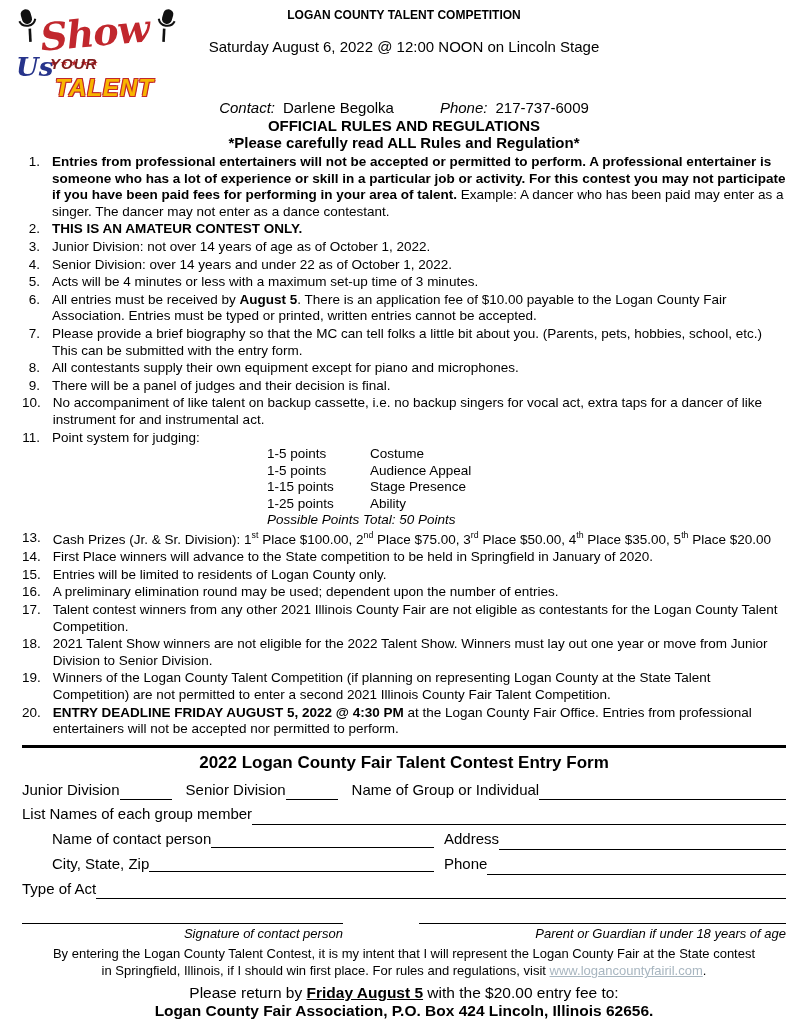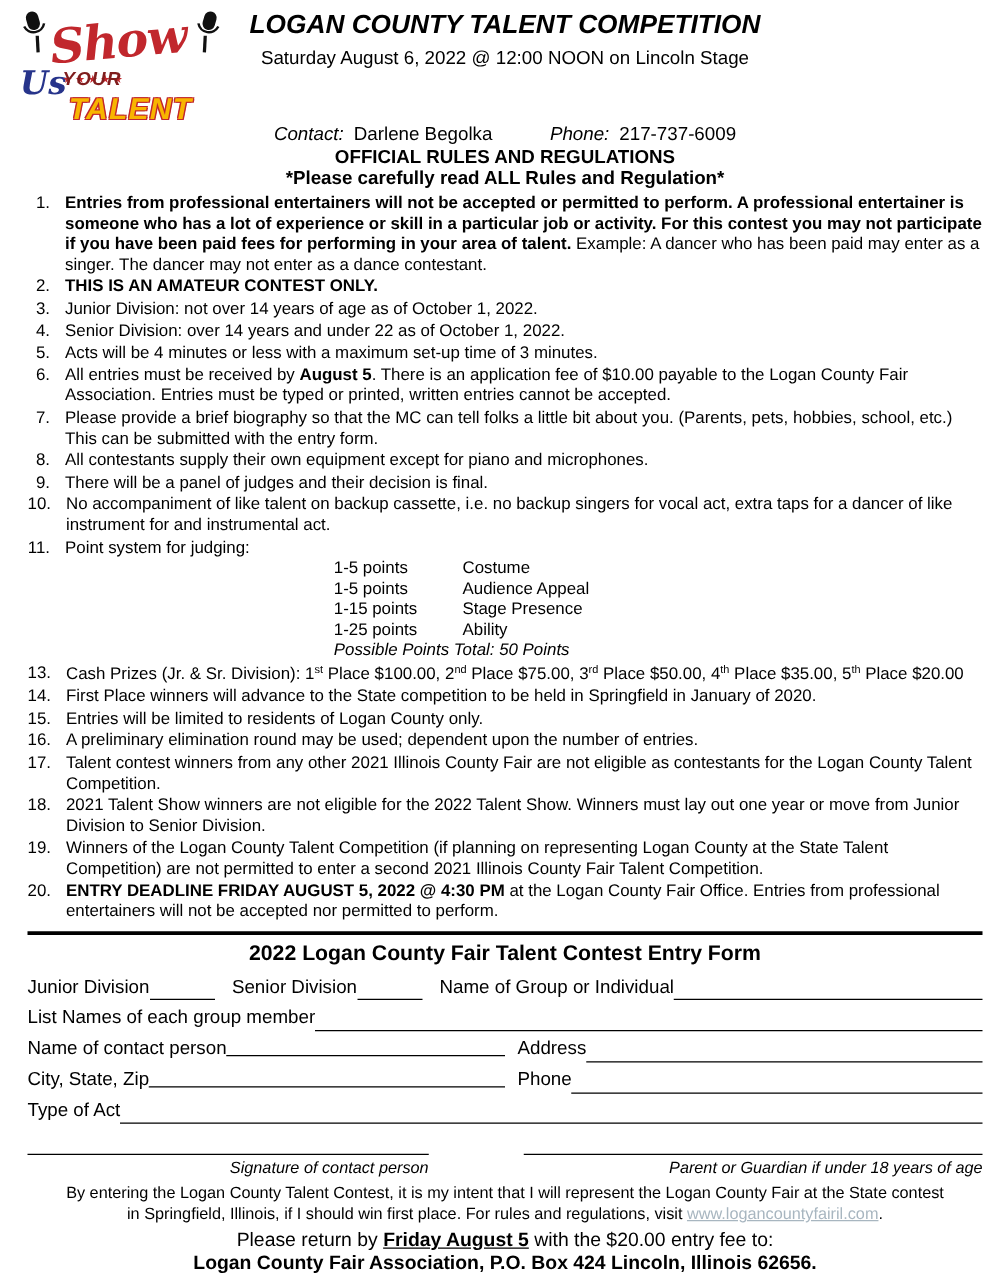--- a/index.html
+++ b/index.html
@@ -19,21 +19,21 @@
     font-style:italic; font-weight:bold; font-size:26px; color:#27348b; }
   .logo-stars { position:absolute; left:40px; top:52px; color:#c1272d; font-size:9px; letter-spacing:2px; }
   .logo-your { position:absolute; left:40px; top:49px; color:#7f1d1d; font-weight:bold;
     font-style:italic; font-size:15px; letter-spacing:1px; }
   .logo-talent { position:absolute; left:45px; top:68px; color:#f8b500; font-weight:bold;
     font-style:italic; font-size:24px; letter-spacing:1px;
     text-shadow:-1px -1px 0 #c1272d, 1px -1px 0 #c1272d, -1px 1px 0 #c1272d, 1px 1px 0 #c1272d; }
 
   
   .hdr { text-align:center; padding-top:2px; }
-  .hdr-title { font-size:21px; font-weight:bold; margin-bottom:6px;font-style:italic; }
+  .hdr-title { font-size:12px; font-weight:bold; margin-bottom:16px; }
   .hdr-sub { font-size:15px; margin-bottom:1px;text-align:center; }
   .hdr-contact { font-size:15px; margin-bottom:1px;margin-top:44px; }
   .it { font-style:italic; }
   .hgap { display:inline-block; width:46px; }
   .sgap { display:inline-block; width:8px; }
   .hdr-rules { font-size:15px; font-weight:bold; }
   .hdr-note { font-size:15px; font-weight:bold; margin-bottom:3px; }
 
   
   .rules { font-size:13.5px; line-height:1.23; }
@@ -50,21 +50,21 @@
   .divider { height:3px; background:#000; margin:7px 0 5px; }
 
   
   .form-title { text-align:center; font-size:17px; font-weight:bold; margin-bottom:6px; }
   .form-row { display:flex; align-items:flex-end; font-size:15px; line-height:1.45; margin-bottom:3px; }
   .flabel { white-space:nowrap; }
   .blank { display:inline-block; border-bottom:1px solid #000; height:17px; }
   .fill { flex:1; }
   .w52 { width:52px; }
   .gap14 { display:inline-block; width:14px; flex:none; }
-  .col-left { display:flex; align-items:flex-start; width:50%; }
+  .col-left { display:flex; align-items:center; width:50%;margin-left:30px; }
   .col-right { display:flex; align-items:flex-end; flex:1; margin-left:10px; }
 
   .sig-row { display:flex; justify-content:space-between; margin-top:10px; }
   .sig-left { width:42%; } .sig-right { width:48%; }
   .sig-line { border-bottom:1px solid #000; height:15px; }
   .sig-label { text-align:right; font-style:italic; font-size:13px; margin-top:2px; }
 
   .intent { text-align:center; font-size:13px; line-height:1.3; margin-top:5px; padding:0 28px; }
   .site-link { color:#a8b6c0; text-decoration:underline; cursor:pointer; }
   .return-line { text-align:center; font-size:15.5px; margin-top:4px; }

